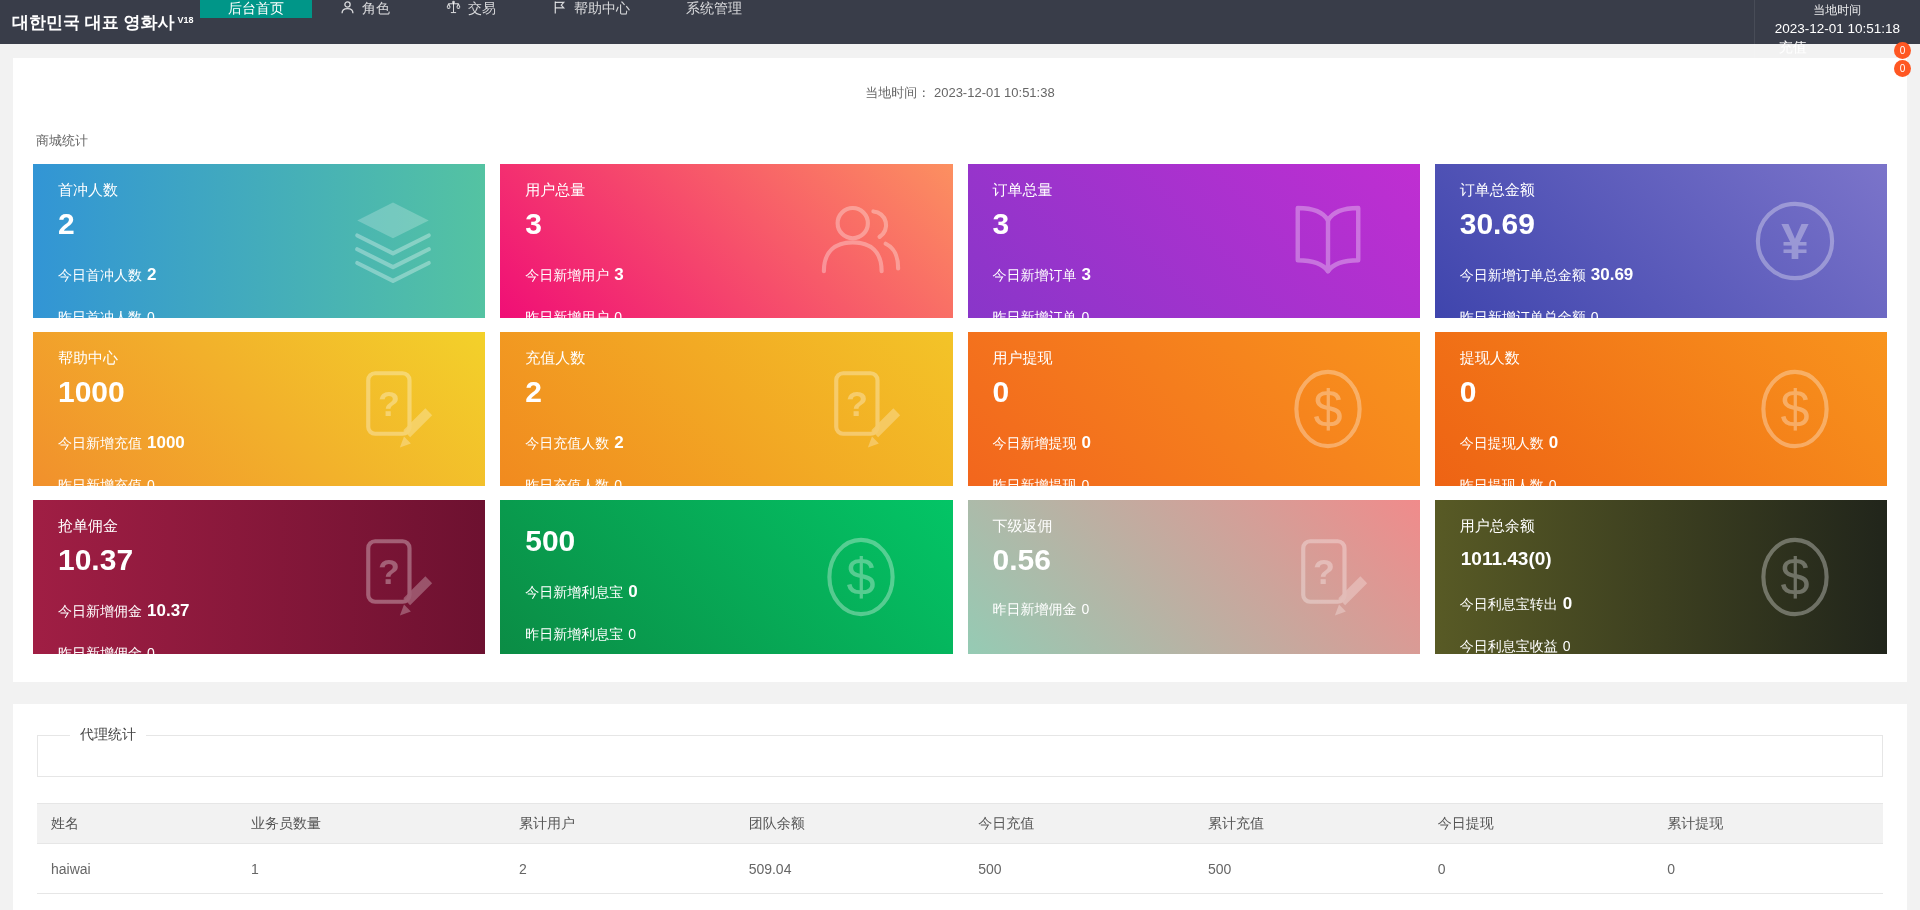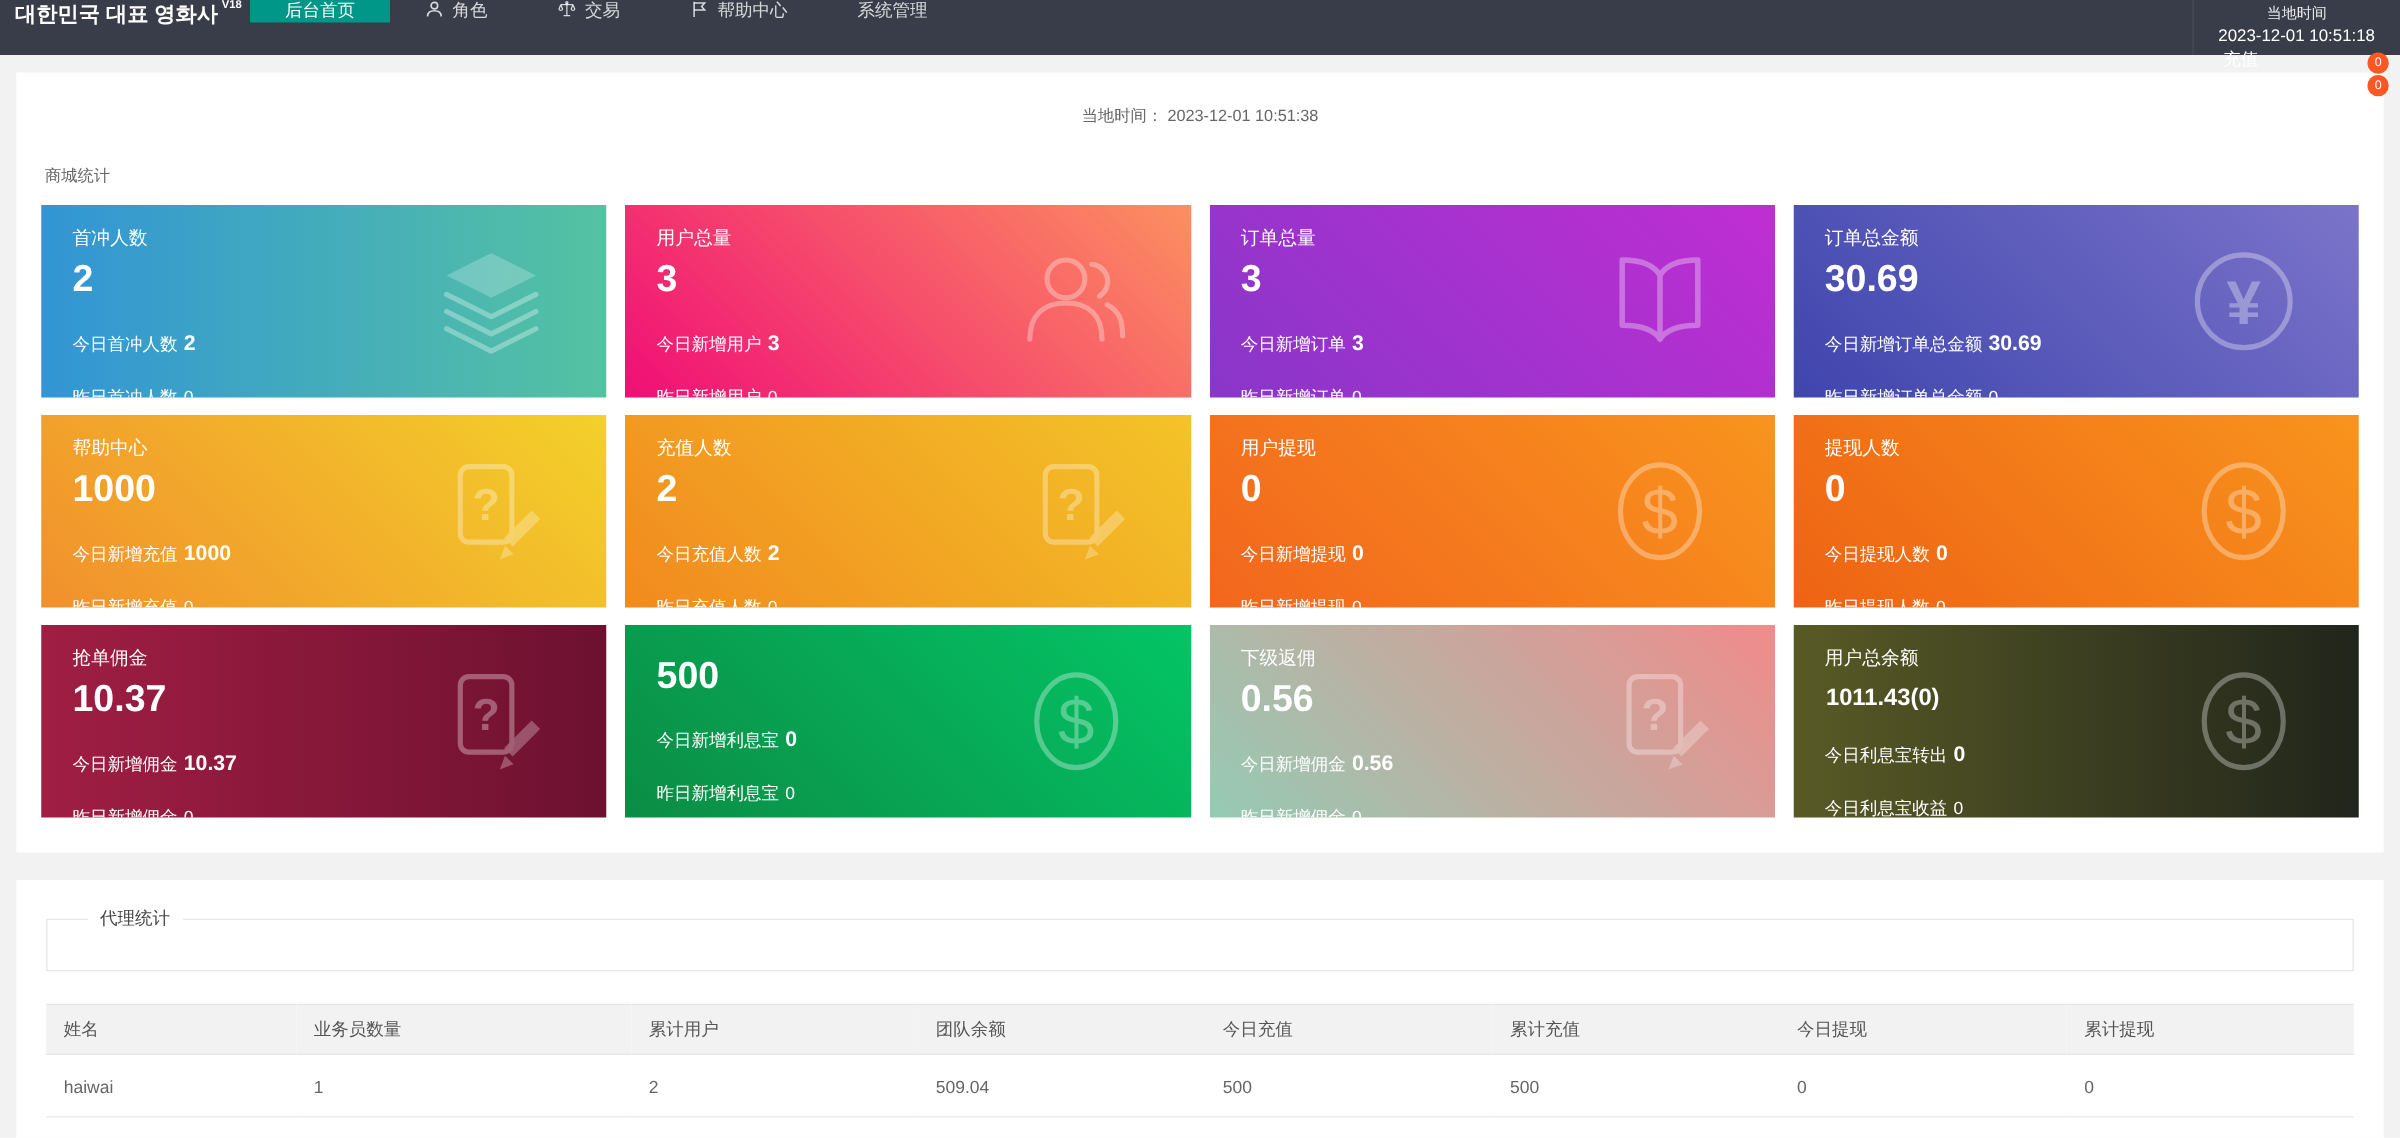--- a/index.html
+++ b/index.html
@@ -5,21 +5,21 @@
   * { box-sizing: border-box; }
   html,body { margin:0; padding:0; }
   body {
     width:1920px; height:910px; overflow:hidden;
     background:#f2f2f2;
     font-family:"Liberation Sans","DejaVu Sans",sans-serif;
     color:#333;
   }
   
   .navbar { height:44px; background:#393D49; display:flex; align-items:stretch; color:#fff; }
-  .logo { width:200px; display:flex; padding-left:12px; font-size:17px; font-weight:bold; white-space:nowrap; }
+  .logo { width:200px; display:flex; align-items:center; padding-left:12px; font-size:17px; font-weight:bold; white-space:nowrap; }
   .logo sup { font-size:9px; font-weight:bold; margin-left:3px; transform:translateY(-2px); }
   .nav-menu { display:flex; align-items:flex-start; }
   .nav-item { display:flex; align-items:center; gap:7px; padding:0 28px; font-size:14px; color:rgba(255,255,255,.8); cursor:pointer; }
   .nav-item.active { background:#009688; color:#fff; }
   .nav-item svg { width:15px; height:15px; }
   .nav-right { margin-left:auto; display:flex; align-items:stretch;flex-direction:column; }
   .time-block { display:flex; flex-direction:column; justify-content:center; align-items:center; padding:0 20px; border-left:1px solid rgba(255,255,255,.08); }
   .time-block .t-label { font-size:12px; color:rgba(255,255,255,.9); line-height:1.7; }
   .time-block .t-value { font-size:13.5px; color:#fff; line-height:1.4; }
   .nav-action { position:relative; display:flex; align-items:center; gap:6px; padding:0 24px; font-size:14px; color:#fff; border-left:1px solid rgba(255,255,255,.08); cursor:pointer; }
@@ -287,21 +287,20 @@
         <svg viewBox="0 0 64 64">
             <ellipse cx="32" cy="32" rx="23" ry="27" fill="none" stroke="#fff" stroke-width="3"></ellipse>
             <text x="32" y="45" text-anchor="middle" font-size="38" fill="#fff">$</text>
           </svg>
       </div>
     </div>
 
     <div class="card" style="background: linear-gradient(45deg, rgb(149, 203, 180), rgb(240, 139, 139));">
       <div class="card-title">下级返佣</div>
       <div class="card-value">0.56</div>
-      <div class="card-line"><span>今日新增佣金</span><b>0.56</b></div>
       <div class="card-line"><span>昨日新增佣金</span><span class="plain">0</span></div>
       <div class="card-icon">
         <svg viewBox="0 0 64 64" fill="none" stroke="#fff" stroke-width="3">
           <rect x="14" y="6" width="30" height="44" rx="5"></rect>
           <text x="29" y="37" text-anchor="middle" font-size="26" fill="#fff" stroke="none" font-weight="bold">?</text>
           <line x1="58" y1="34" x2="42" y2="50" stroke-width="7" stroke="rgba(255,255,255,0.85)"></line>
           <polygon points="40,52 37,60 45,57" fill="rgba(255,255,255,0.85)" stroke="none"></polygon>
         </svg>
       </div>
     </div>

